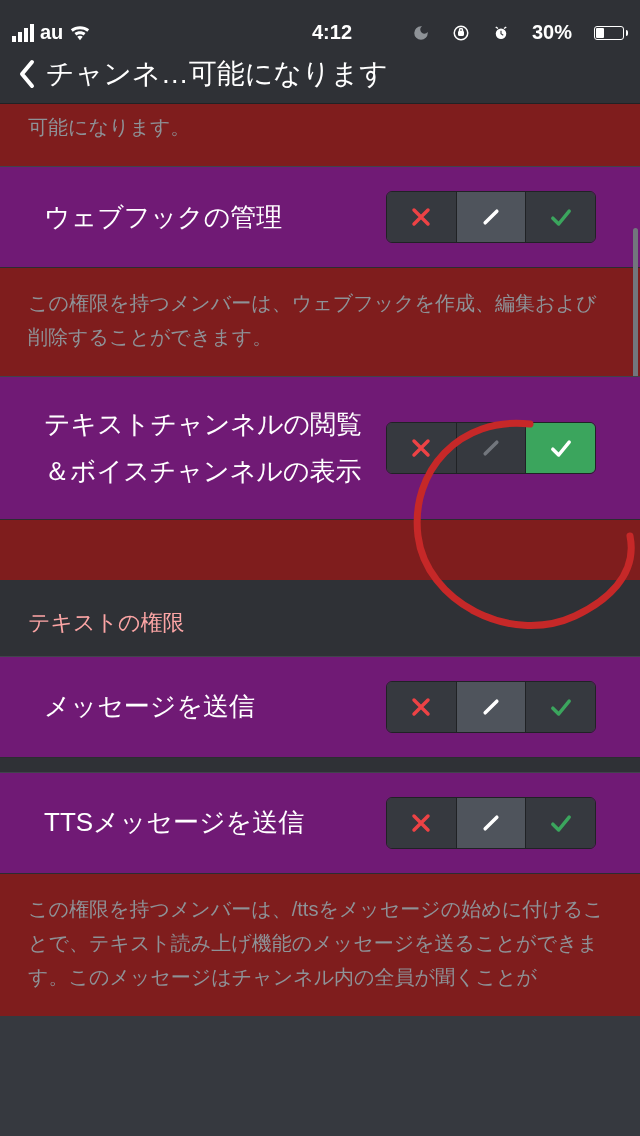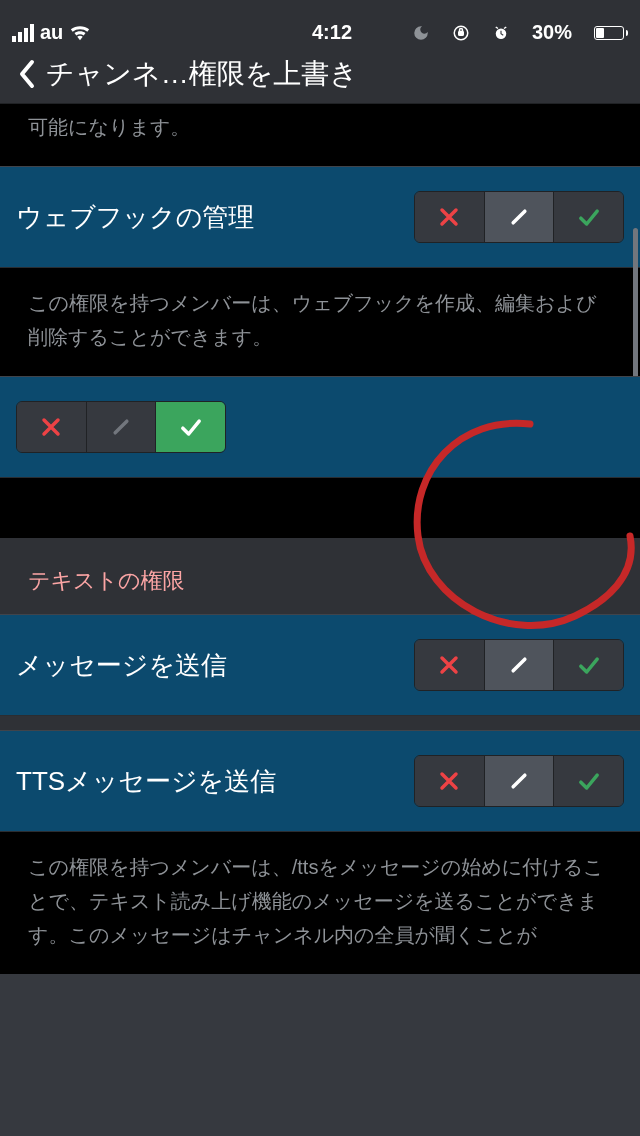--- a/index.html
+++ b/index.html
@@ -52,37 +52,37 @@
     .nav-title { font-size: 28px; color: #fff; font-weight: 500; margin-left: 4px; }
 
     
     .scroll { height: calc(1136px - 44px - 60px); overflow-y: auto; position: relative; }
 
     .section-desc {
       padding: 18px 28px 22px;
       font-size: 20px;
       line-height: 1.7;
       color: #8e9297;
-      background: #000000;
+      background: #7f1d1d;
     }
     .section-desc.partial { padding-top: 6px; }
 
     .section-header {
       padding: 28px 28px 18px;
       font-size: 22px;
       color: #fca5a5;
       background: #2f3136;
     }
 
     .perm-row {
       display: flex;
       align-items: center;
       justify-content: space-between;
-      padding: 24px 16px;
-      background: #0c4a6e;
+      padding: 24px 44px;
+      background: #701a75;
       border-top: 1px solid #40444b;
       border-bottom: 1px solid #2b2d31;
       min-height: 100px;
     }
     .perm-label {
       font-size: 26px;
       color: #fff;
       flex: 1;
       line-height: 1.8;
       padding-right: 16px;
@@ -168,21 +168,21 @@
     </span>
   </div>
 </div>
 
 <div class="nav-header">
   <div class="back-btn">
     <svg width="18" height="30" viewBox="0 0 18 30" fill="none" stroke="#fff" stroke-width="4" stroke-linecap="round" stroke-linejoin="round">
       <path d="M14 3L4 15l10 12"></path>
     </svg>
   </div>
-  <div class="nav-title">チャンネ…権限を上書き</div>
+  <div class="nav-title">チャンネ…可能になります</div>
 </div>
 
 <div class="scroll">
 
   <div class="scrollbar-indicator"></div>
 
   <div class="section-desc partial">可能になります。</div>
 
   <div class="perm-row">
     <div class="perm-label">ウェブフックの管理</div>
@@ -201,20 +201,21 @@
         <svg viewBox="0 0 24 24" stroke="#3ba55d" stroke-width="3" fill="none" stroke-linecap="round" stroke-linejoin="round">
             <path d="M5 13l5 5L19 7"></path>
           </svg>
       </div>
     </div>
   </div>
 
   <div class="section-desc">この権限を持つメンバーは、ウェブフックを作成、編集および削除することができます。</div>
 
   <div class="perm-row" style="position:relative;">
+    <div class="perm-label">テキストチャンネルの閲覧＆ボイスチャンネルの表示</div>
     <div class="tri">
       <div class="tri-btn">
         <svg viewBox="0 0 24 24" stroke="#ed4245" stroke-width="3" fill="none" stroke-linecap="round">
             <path d="M6 6l12 12M18 6L6 18"></path>
           </svg>
       </div>
       <div class="tri-btn">
         <svg viewBox="0 0 24 24" stroke="#72767d" stroke-width="3" fill="none" stroke-linecap="round">
             <path d="M7 17L17 7"></path>
           </svg>

